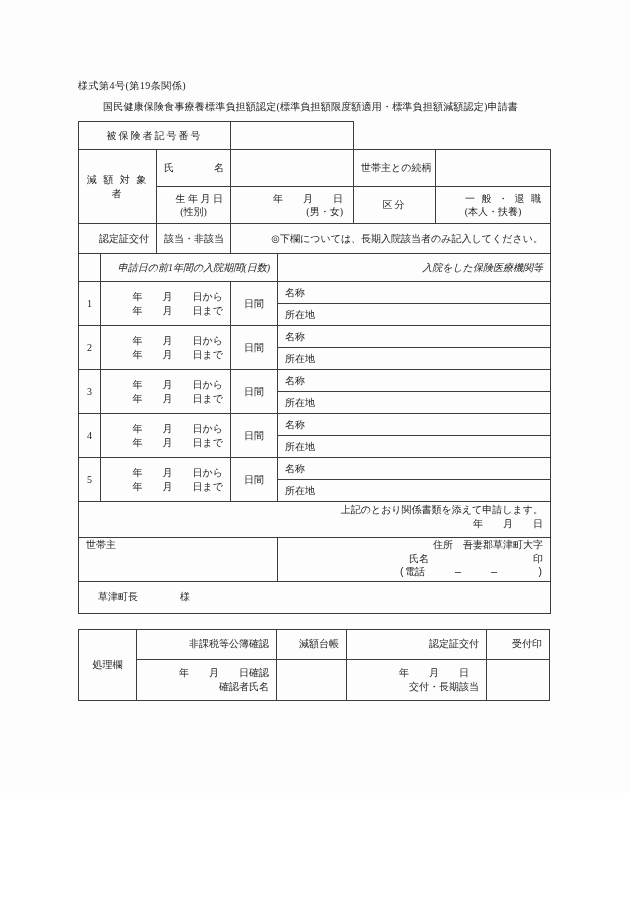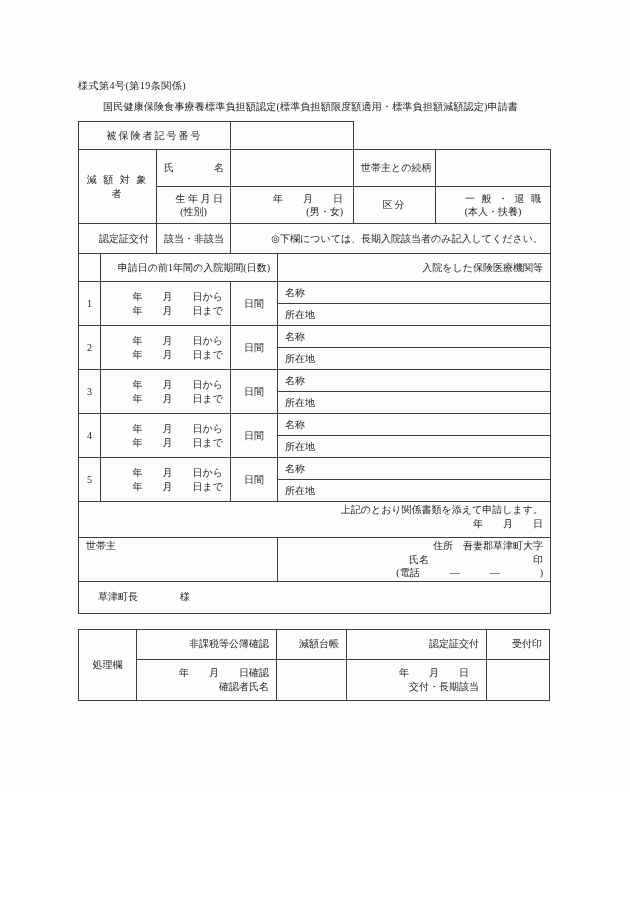--- a/index.html
+++ b/index.html
@@ -28,23 +28,23 @@
   .nowrap{white-space:nowrap;text-align:right;}
   .line{display:block;}
   .pad-r{padding-right:10px;}
   .indent1{padding-left:12px;}
   .indent2{padding-left:46px;}
   .seal-gap{margin-left:104px;}
   .suffix-gap{margin-left:42px;}
 
   
   .rA{height:28px;} .rB{height:37px;} .rC{height:37px;}
-  .rD{height:30px;} .rE{height:28px;}
+  .rD{height:30px;} .rE{height:28px;font-style:italic;}
   .rSub{height:22px;}
-  .rF{height:36px;} .rG{height:42px;} .rH{height:32px;margin-left:43px;}
+  .rF{height:36px;} .rG{height:42px;font-family:Liberation Mono, monospace;} .rH{height:32px;margin-left:43px;}
   .rI{height:30px;} .rJ{height:41px;}
 </style>
 </head>
 <body>
 
 <div class="page">
   <div class="content">
 
     <div class="form-number">様式第4号(第19条関係)</div>
     <div class="doc-title">国民健康保険食事療養標準負担額認定(標準負担額限度額適用・標準負担額減額認定)申請書</div>

